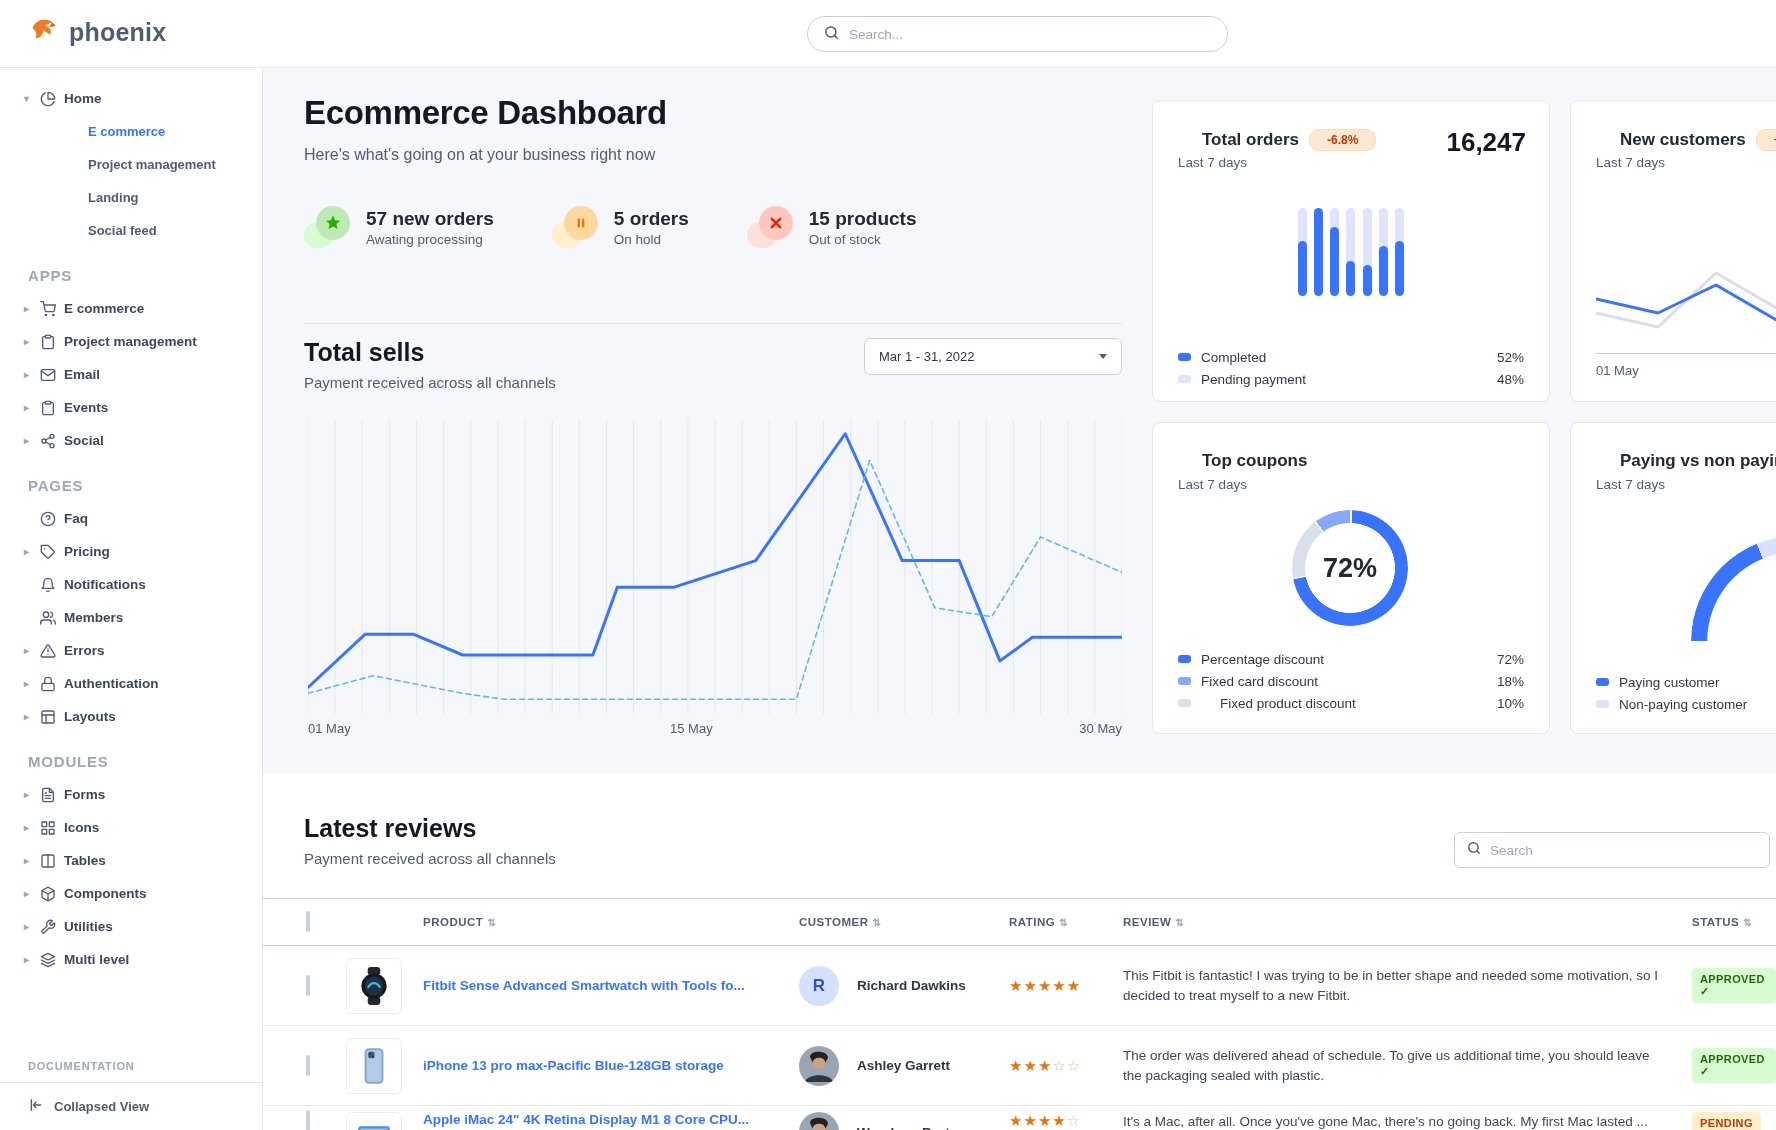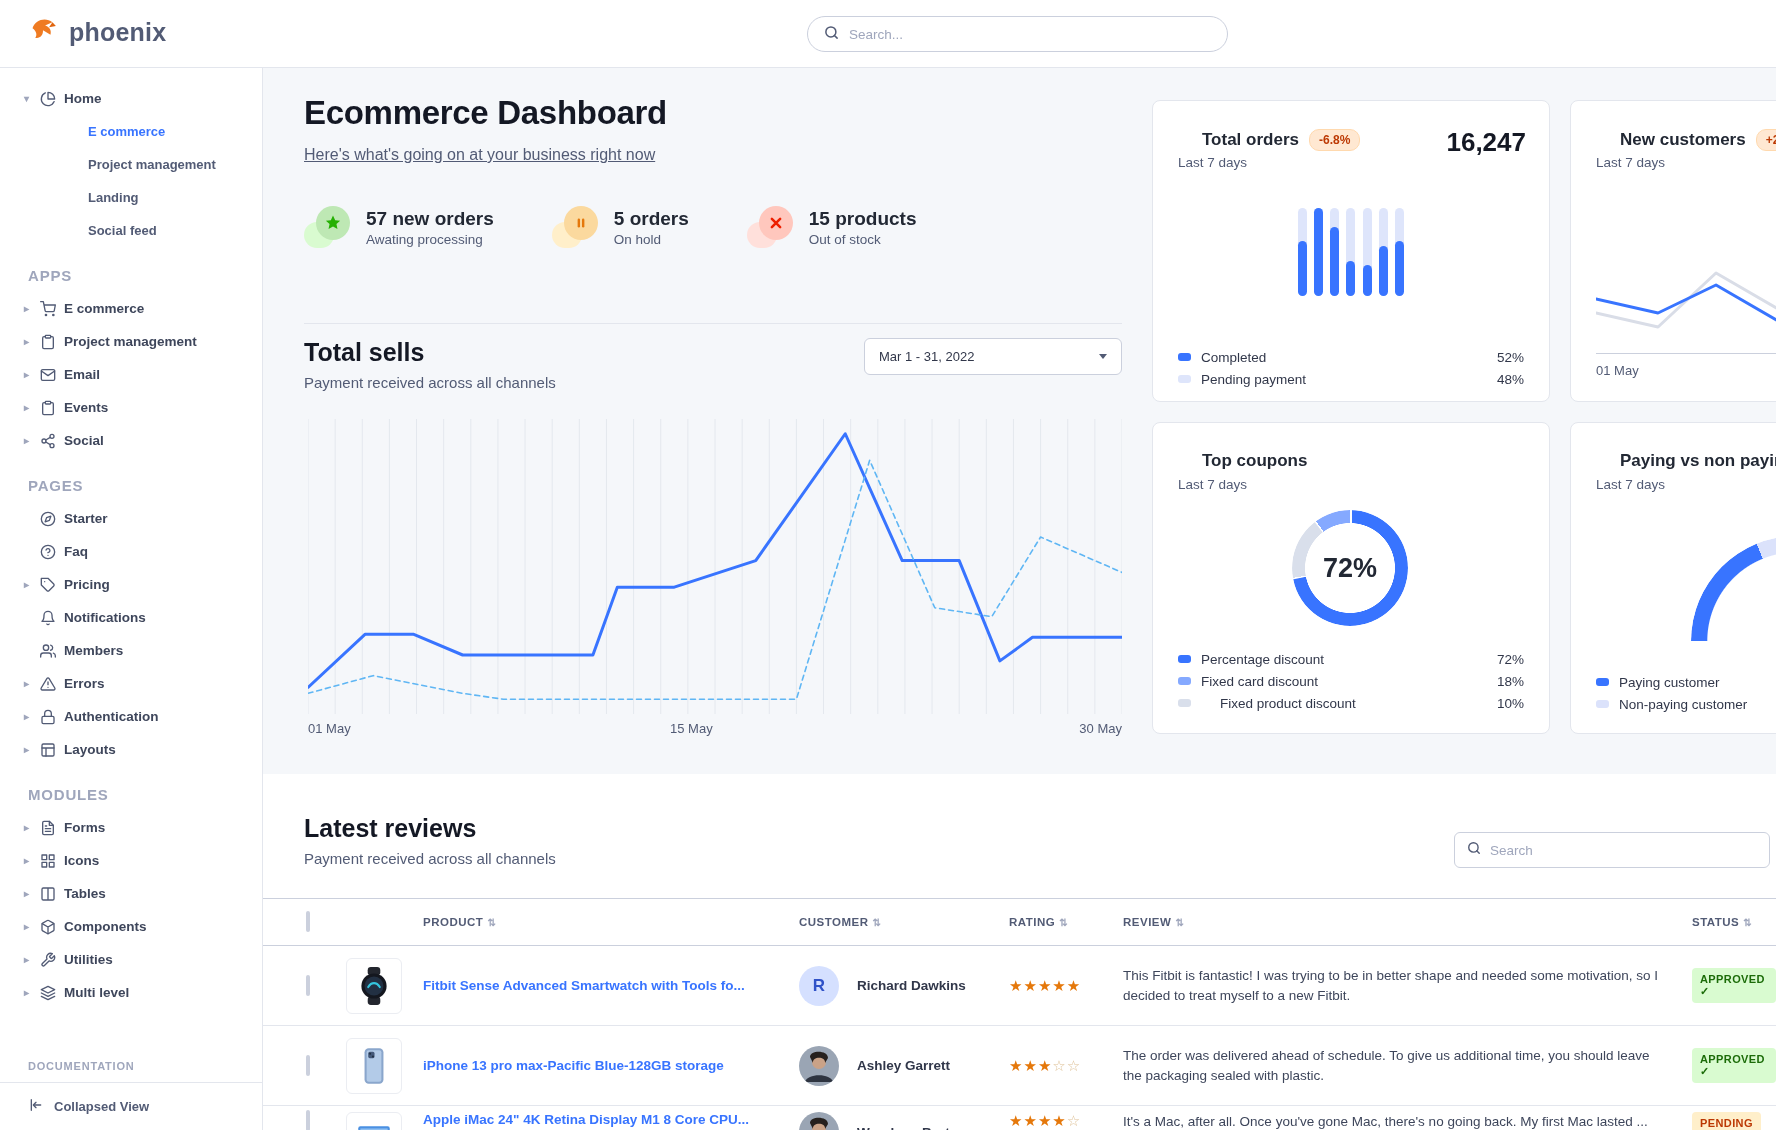--- a/index.html
+++ b/index.html
@@ -38,21 +38,21 @@
     color:#9fa6bc; letter-spacing:.8px; }
   .collapse-row { display:flex; align-items:center; gap:10px; color:#525b75; font-size:13px;
     font-weight:700; cursor:pointer; }
   .collapse-row svg { width:16px; height:16px; }
 
   
   .hero { position:absolute; left:263px; top:68px; width:1513px; height:706px; background:#f5f7fa;
     overflow:hidden; }
   .page-title { position:absolute; left:41px; top:26px; font-size:33px; font-weight:800;
     color:#141824; letter-spacing:-.3px; }
-  .page-sub { position:absolute; left:41px; top:78px; font-size:16px; color:#525b75;text-decoration:underline; }
+  .page-sub { position:absolute; left:41px; top:78px; font-size:16px; color:#525b75; }
 
   .stats { position:absolute; left:41px; top:138px; display:flex; align-items:center; gap:58px; }
   .stat { display:flex; align-items:center; gap:16px; }
   .stat-icon { position:relative; width:46px; height:42px; }
   .stat-icon .blob { position:absolute; left:0; bottom:0; width:30px; height:26px;
     border-radius:14px 4px 14px 14px; }
   .stat-icon .circ { position:absolute; right:0; top:0; width:34px; height:34px; border-radius:50%;
     display:flex; align-items:center; justify-content:center; }
   .stat-icon svg { width:18px; height:18px; }
   .stat-val { font-size:19px; font-weight:800; color:#222834; }
@@ -71,21 +71,21 @@
   .xlabels { position:absolute; left:45px; top:653px; width:814px; font-size:13px; color:#525b75; }
   .xlabels .xl0 { position:absolute; left:0; }
   .xlabels .xl1 { position:absolute; left:362px; }
   .xlabels .xl2 { position:absolute; right:0; }
 
   
   .card { position:absolute; background:#fff; border:1px solid #e3e6ed; border-radius:8px; overflow:hidden; }
   .card-title-row { position:absolute; left:25px; top:28px; display:flex; align-items:center; gap:10px;margin-left:24px; }
   .card-title { font-size:17px; font-weight:800; color:#222834; }
   .badge-soft { font-size:12px; font-weight:700; color:#bc3803; background:#ffe8d2;
-    border:1px solid #ffd9ae; border-radius:10px; padding:3px 9px; }
+    border:1px solid #ffd9ae; border-radius:10px; padding:3px 17px; }
   .card-period { position:absolute; left:25px; top:54px; font-size:13.5px; color:#525b75; }
   .big-num { position:absolute; top:26px; right:23px; font-size:26px; font-weight:800; color:#141824; }
 
   .legend-row { position:absolute; left:25px; right:25px; display:flex; align-items:center; gap:10px;
     font-size:13.5px; color:#31374a; height:20px; }
   .legend-row .sw { width:13px; height:8px; border-radius:3px; flex:0 0 13px; }
   .legend-row .lv { margin-left:auto; color:#31374a; }
 
   .bars { position:absolute; left:145px; top:107px; width:106px; height:88px; display:flex;
     justify-content:space-between; align-items:flex-end; }
@@ -235,30 +235,20 @@
           <svg viewBox="0 0 24 24" fill="none" stroke="currentColor" stroke-width="2" stroke-linecap="round" stroke-linejoin="round">
             <circle cx="18" cy="5" r="3"></circle>
             <circle cx="6" cy="12" r="3"></circle>
             <circle cx="18" cy="19" r="3"></circle>
             <path d="M8.59 13.51l6.83 3.98M15.41 6.51l-6.82 3.98"></path>
           </svg>
         </span>
         <span>Social</span>
       </div>
       <div class="nav-label">PAGES</div>
-      <div class="nav-item">
-        <span class="caret"></span>
-        <span class="nav-ico">
-          <svg viewBox="0 0 24 24" fill="none" stroke="currentColor" stroke-width="2" stroke-linecap="round" stroke-linejoin="round">
-            <circle cx="12" cy="12" r="10"></circle>
-            <path d="M16.24 7.76l-2.12 6.36-6.36 2.12 2.12-6.36z"></path>
-          </svg>
-        </span>
-        <span>Starter</span>
-      </div>
       <div class="nav-item">
         <span class="caret"></span>
         <span class="nav-ico">
           <svg viewBox="0 0 24 24" fill="none" stroke="currentColor" stroke-width="2" stroke-linecap="round" stroke-linejoin="round">
             <circle cx="12" cy="12" r="10"></circle>
             <path d="M9.09 9a3 3 0 0 1 5.83 1c0 2-3 3-3 3"></path>
             <path d="M12 17h.01"></path>
           </svg>
         </span>
         <span>Faq</span>

